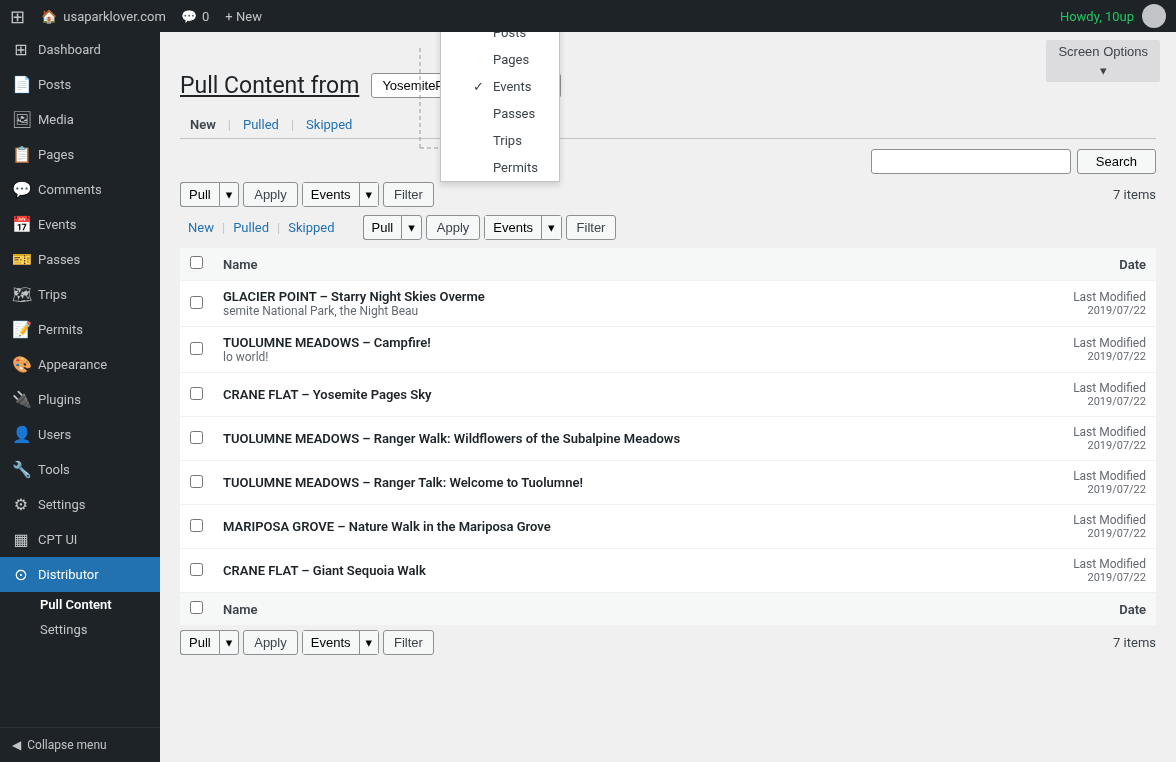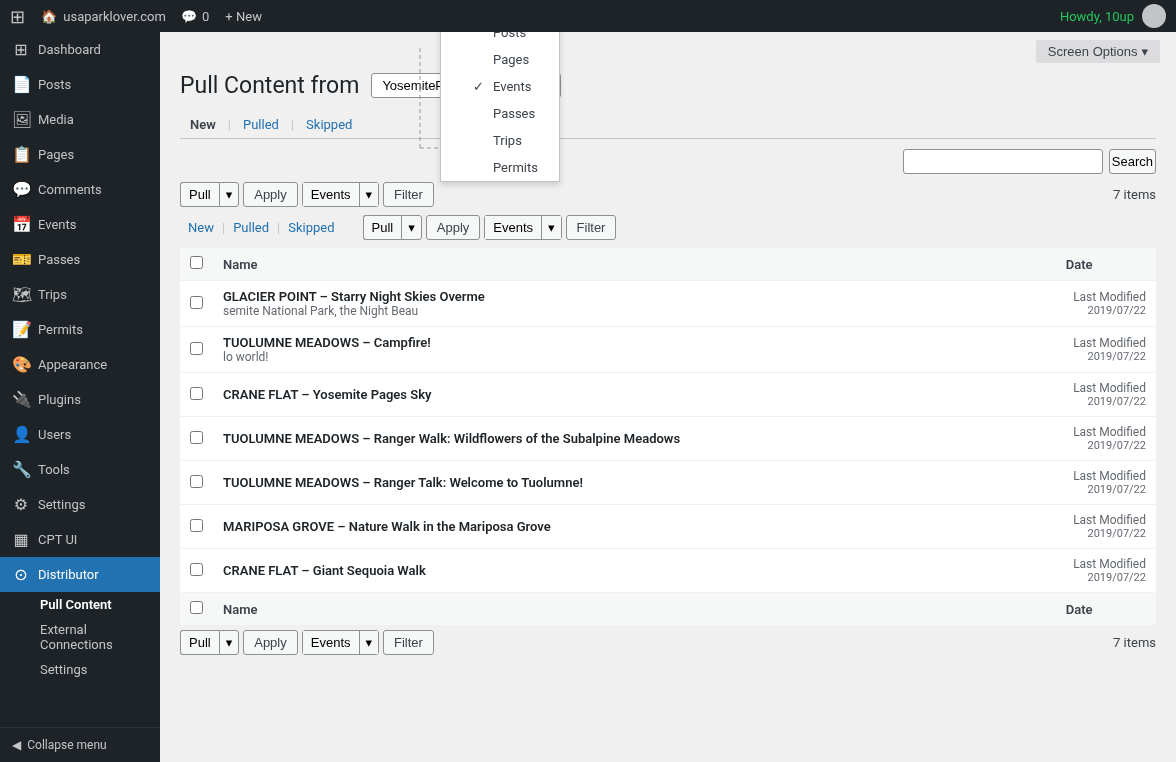--- a/index.html
+++ b/index.html
@@ -89,31 +89,32 @@
       background: #dcdcde;
       border: none;
       padding: 4px 12px;
       font-size: 13px;
       cursor: pointer;
       border-radius: 2px;
       display: flex;
       align-items: center;
       gap: 4px;
       color: #3c434a;
+      flex-direction: column;
     }
 
     
     .page-title-row {
       display: flex;
       align-items: center;
       gap: 12px;
       margin-bottom: 12px;
       margin-top: 20px;
     }
-    .page-title { font-size: 23px; font-weight: 400; color: #1d2327; }
+    .page-title { font-size: 23px; font-weight: 400; color: #1d2327; text-decoration: underline; }
     .site-select {
       padding: 3px 6px;
       font-size: 13px;
       border: 1px solid #8c8f94;
       border-radius: 3px;
       background: #fff;
     }
 
     
     .tabs { display: flex; align-items: center; gap: 0; margin-bottom: 10px; border-bottom: 1px solid #c3c4c7; }
@@ -136,21 +137,21 @@
       margin-bottom: 8px;
     }
     .search-input {
       padding: 4px 8px;
       border: 1px solid #8c8f94;
       border-radius: 3px;
       font-size: 13px;
       width: 200px;
     }
     .search-btn {
-      padding: 4px 2px;
+      padding: 4px 18px;
       background: #f6f7f7;
       border: 1px solid #8c8f94;
       border-radius: 3px;
       font-size: 13px;
       cursor: pointer;
     }
 
     
     .action-row {
       display: flex;
@@ -210,21 +211,21 @@
       background: #fff;
     }
     .content-table th, .content-table td {
       padding: 8px 10px;
       text-align: left;
       border-bottom: 1px solid #f0f0f1;
       font-size: 13px;
     }
     .content-table th { font-weight: 600; background: #f6f7f7; }
     .content-table td.date-col { text-align: right; color: #646970; }
-    .content-table th.date-col { text-align: center; }
+    .content-table th.date-col { text-align: right; }
     .content-table td .date-label { font-size: 12px; }
     .content-table td .date-value { font-size: 11px; }
     .item-name { font-weight: 600; color: #1d2327; }
     .checkbox-col { width: 30px; }
 
     
     .dropdown-overlay {
       position: absolute;
       background: #fff;
       border: 1px solid #c3c4c7;
@@ -339,21 +340,20 @@
       <div class="sidebar-item">
         <span class="icon">▦</span>
         <span>CPT UI</span>
       </div>
       <div class="sidebar-item active">
         <span class="icon">⊙</span>
         <span>Distributor</span>
       </div>
       <div class="sidebar-sub">
         <div class="sidebar-sub-item active">Pull Content</div>
-        <div class="sidebar-sub-item">External Connections</div>
         <div class="sidebar-sub-item">Settings</div>
       </div>
     </div>
     <div class="sidebar-collapse">
       <span>◀</span>
       <span>Collapse menu</span>
     </div>
   </div>
 
   <div class="main-content">

